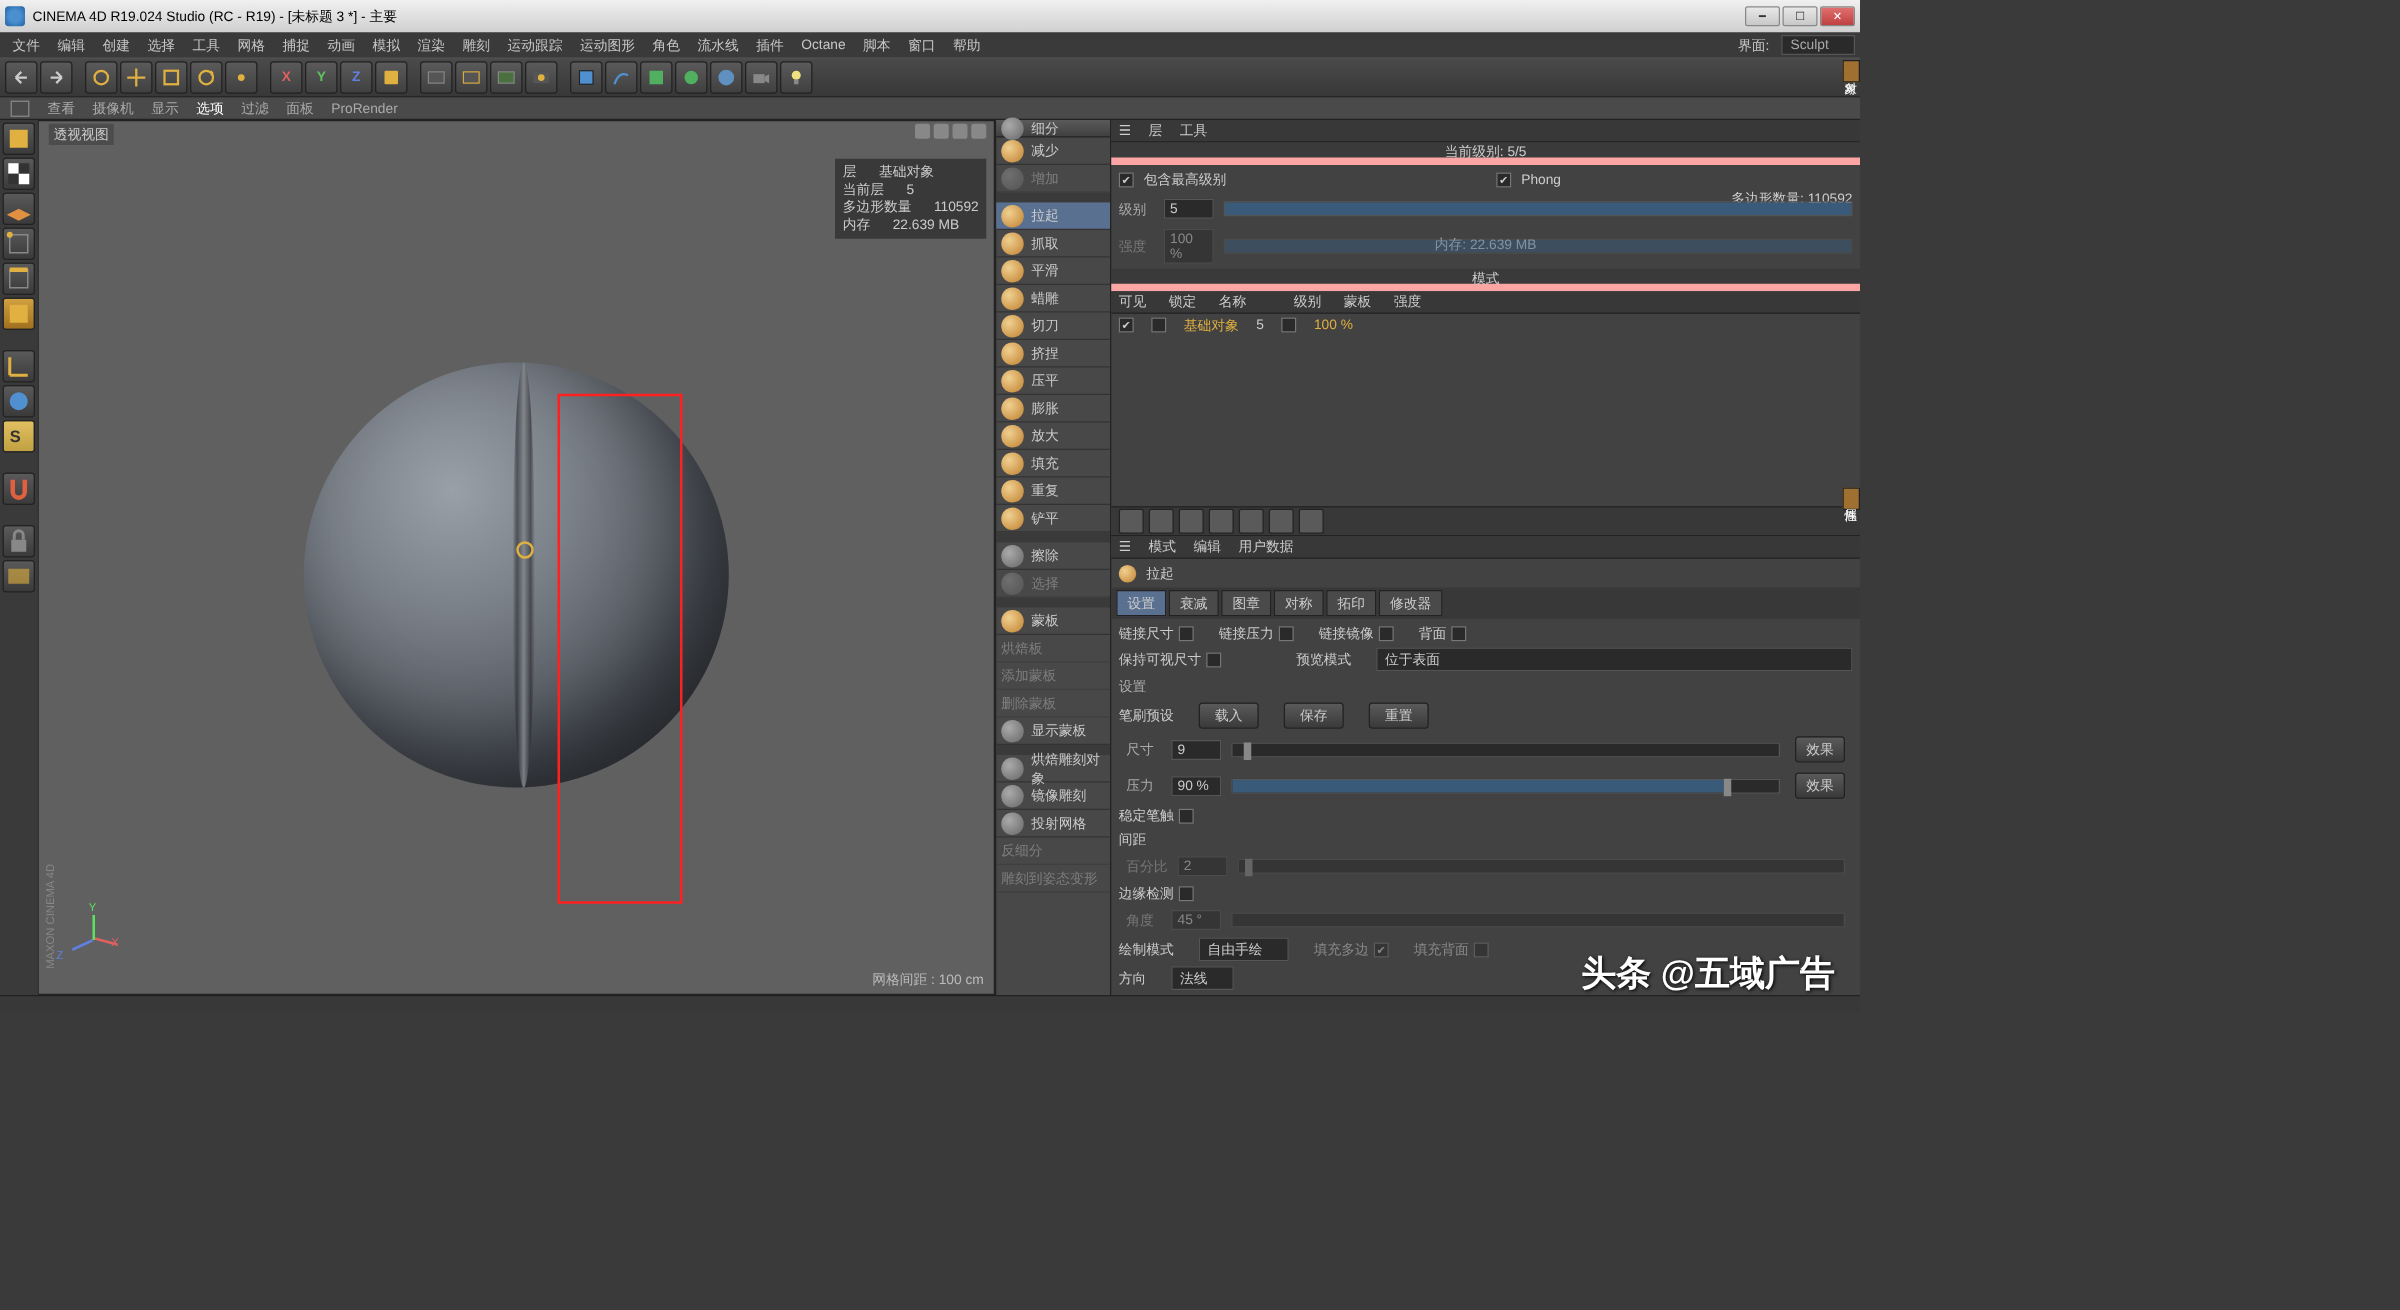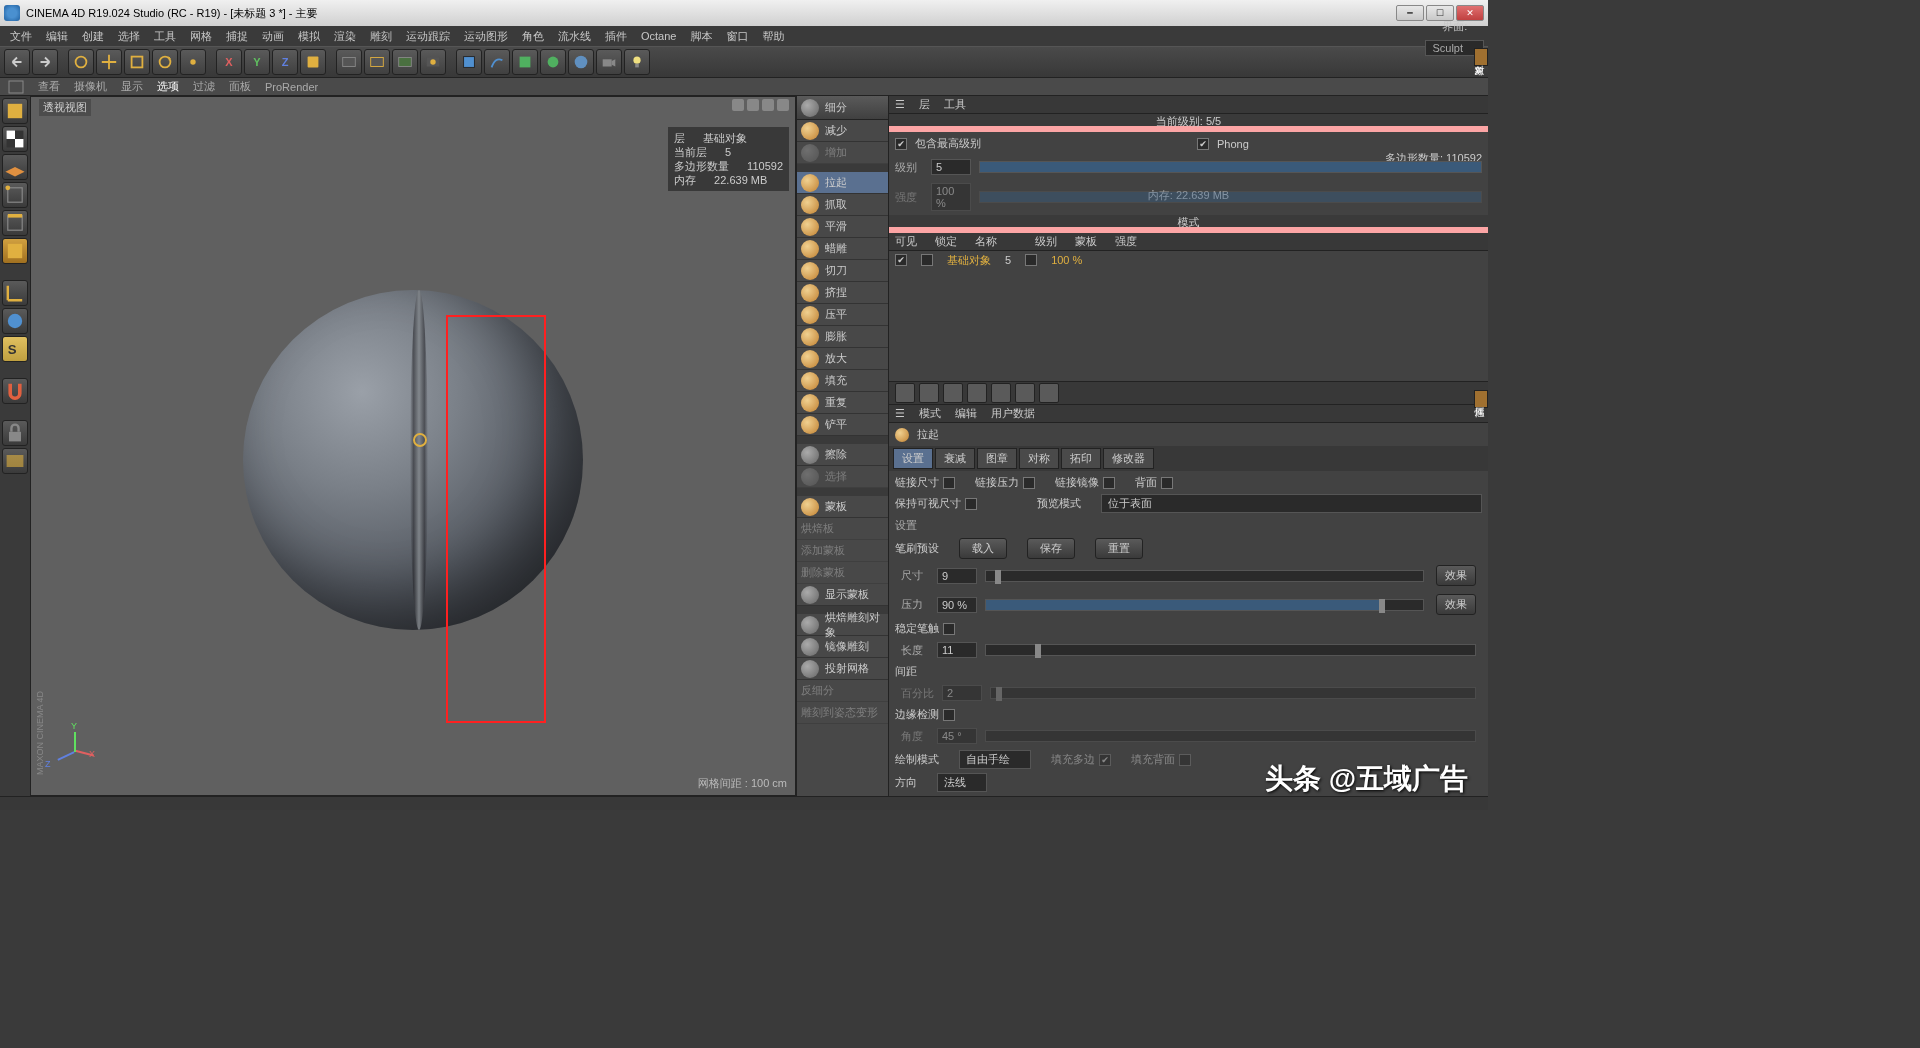--- a/index.html
+++ b/index.html
@@ -6,21 +6,21 @@
 body { background: #3a3a3a; overflow: hidden; width: 1488px; height: 810px; position: relative; }
 .titlebar { height: 26px; background: linear-gradient(#f0f0f0, #d0d0d0); display: flex; align-items: center; padding: 0 4px; color: #000; }
 .titlebar .icon { width: 16px; height: 16px; background: radial-gradient(circle, #4a90d0 40%, #2060a0); border-radius: 3px; margin-right: 6px; }
 .titlebar .title { flex: 1; color: #000; }
 .win-btns { display: flex; gap: 2px; }
 .win-btn { width: 28px; height: 16px; background: linear-gradient(#e8e8e8,#c8c8c8); border: 1px solid #888; border-radius: 2px; text-align: center; font-size: 9px; line-height: 14px; color: #333; }
 .win-btn.close { background: linear-gradient(#e07070,#c04040); color: #fff; }
 
 .menubar { height: 20px; background: #3a3a3a; display: flex; align-items: center; padding: 0 4px; gap: 2px; }
 .menubar span { padding: 2px 6px; color: #c8c8c8; }
-.menubar .right-area { margin-left: auto; display: flex; align-items: center; gap: 4px; flex-direction: column; }
+.menubar .right-area { margin-left: auto; display: flex; align-items: center; gap: 4px; }
 .menubar .dropdown { background: #2a2a2a; border: 1px solid #555; padding: 1px 20px 1px 6px; color: #aaa; }
 
 .toolbar { height: 32px; background: linear-gradient(#4a4a4a,#383838); display: flex; align-items: center; padding: 0 4px; gap: 2px; border-top: 1px solid #555; border-bottom: 1px solid #222; }
 .tbtn { width: 26px; height: 26px; background: linear-gradient(#5a5a5a,#404040); border: 1px solid #222; border-radius: 3px; display: flex; align-items: center; justify-content: center; }
 .tbtn svg { width: 18px; height: 18px; }
 .tsep { width: 6px; }
 
 .subbar { height: 18px; background: #4a4a4a; display: flex; align-items: center; padding: 0 8px; gap: 14px; border-bottom: 1px solid #222; }
 .subbar span { color: #aaa; }
 .subbar .hl { color: #fff; }
@@ -42,21 +42,21 @@
 .axis-widget { position: absolute; left: 18px; bottom: 18px; width: 50px; height: 50px; }
 .axis-x { position: absolute; left: 25px; top: 25px; width: 20px; height: 2px; background: #e06060; transform: rotate(15deg); }
 .axis-y { position: absolute; left: 25px; top: 5px; width: 2px; height: 20px; background: #60e060; }
 .axis-z { position: absolute; left: 8px; top: 28px; width: 18px; height: 2px; background: #6080e0; transform: rotate(-25deg); }
 .axis-lbl { position: absolute; font-size: 9px; }
 .grid-info { position: absolute; right: 8px; bottom: 4px; color: #bbb; }
 .info-overlay { position: absolute; right: 6px; top: 30px; background: rgba(50,50,50,0.85); padding: 4px 6px; font-size: 10px; line-height: 14px; }
 .info-overlay div { display: flex; gap: 18px; }
 
 .sculpt-tools { width: 92px; background: #484848; display: flex; flex-direction: column; border-left: 1px solid #222; }
-.sculpt-header { height: 24px; background: linear-gradient(#5a5a5a,#404040); display: flex; align-items: center; padding: 0 4px; gap: 6px; border-bottom: 1px solid #222; }
+.sculpt-header { height: 14px; background: linear-gradient(#5a5a5a,#404040); display: flex; align-items: center; padding: 0 4px; gap: 6px; border-bottom: 1px solid #222; }
 .sculpt-item { height: 22px; display: flex; align-items: center; padding: 0 4px; gap: 6px; border-bottom: 1px solid #333; }
 .sculpt-item.active { background: #5a7090; }
 .sculpt-item.disabled { opacity: 0.4; }
 .sculpt-icon { width: 18px; height: 18px; border-radius: 50%; background: radial-gradient(circle at 35% 35%, #f0d090, #c08030); flex-shrink: 0; }
 .sculpt-icon.gray { background: radial-gradient(circle at 35% 35%, #aaa, #666); }
 .sculpt-sep { height: 8px; background: #3a3a3a; }
 
 .right-panel { width: 600px; background: #424242; display: flex; flex-direction: column; border-left: 1px solid #222; }
 .panel-tabs { height: 18px; background: #383838; display: flex; align-items: center; padding: 0 6px; gap: 14px; border-bottom: 1px solid #222; }
 .panel-row { height: 18px; display: flex; align-items: center; padding: 0 6px; gap: 22px; background: #3a3a3a; border-bottom: 6px solid #fca5a5; flex-direction: column; }
@@ -611,27 +611,20 @@
             <div class="slider-grip" style="left:90%;"></div>
           </div>
         <div class="effect-btn">效果</div>
       </div>
       <div class="opt-row">
         <label>
             <span>稳定笔触</span>
             <div class="chk"></div>
           </label>
       </div>
-      <div class="prop-row">
-        <span class="prop-label">长度</span>
-        <div class="num-field">11</div>
-        <div class="slider-track">
-            <div class="slider-grip" style="left:10%;"></div>
-          </div>
-      </div>
       <div class="opt-row">
         <label>
             <span>间距</span>
           </label>
       </div>
       <div class="prop-row" style="opacity:0.5;">
         <span class="prop-label">百分比</span>
         <div class="num-field">2</div>
         <div class="slider-track">
             <div class="slider-grip" style="left:1%;"></div>

